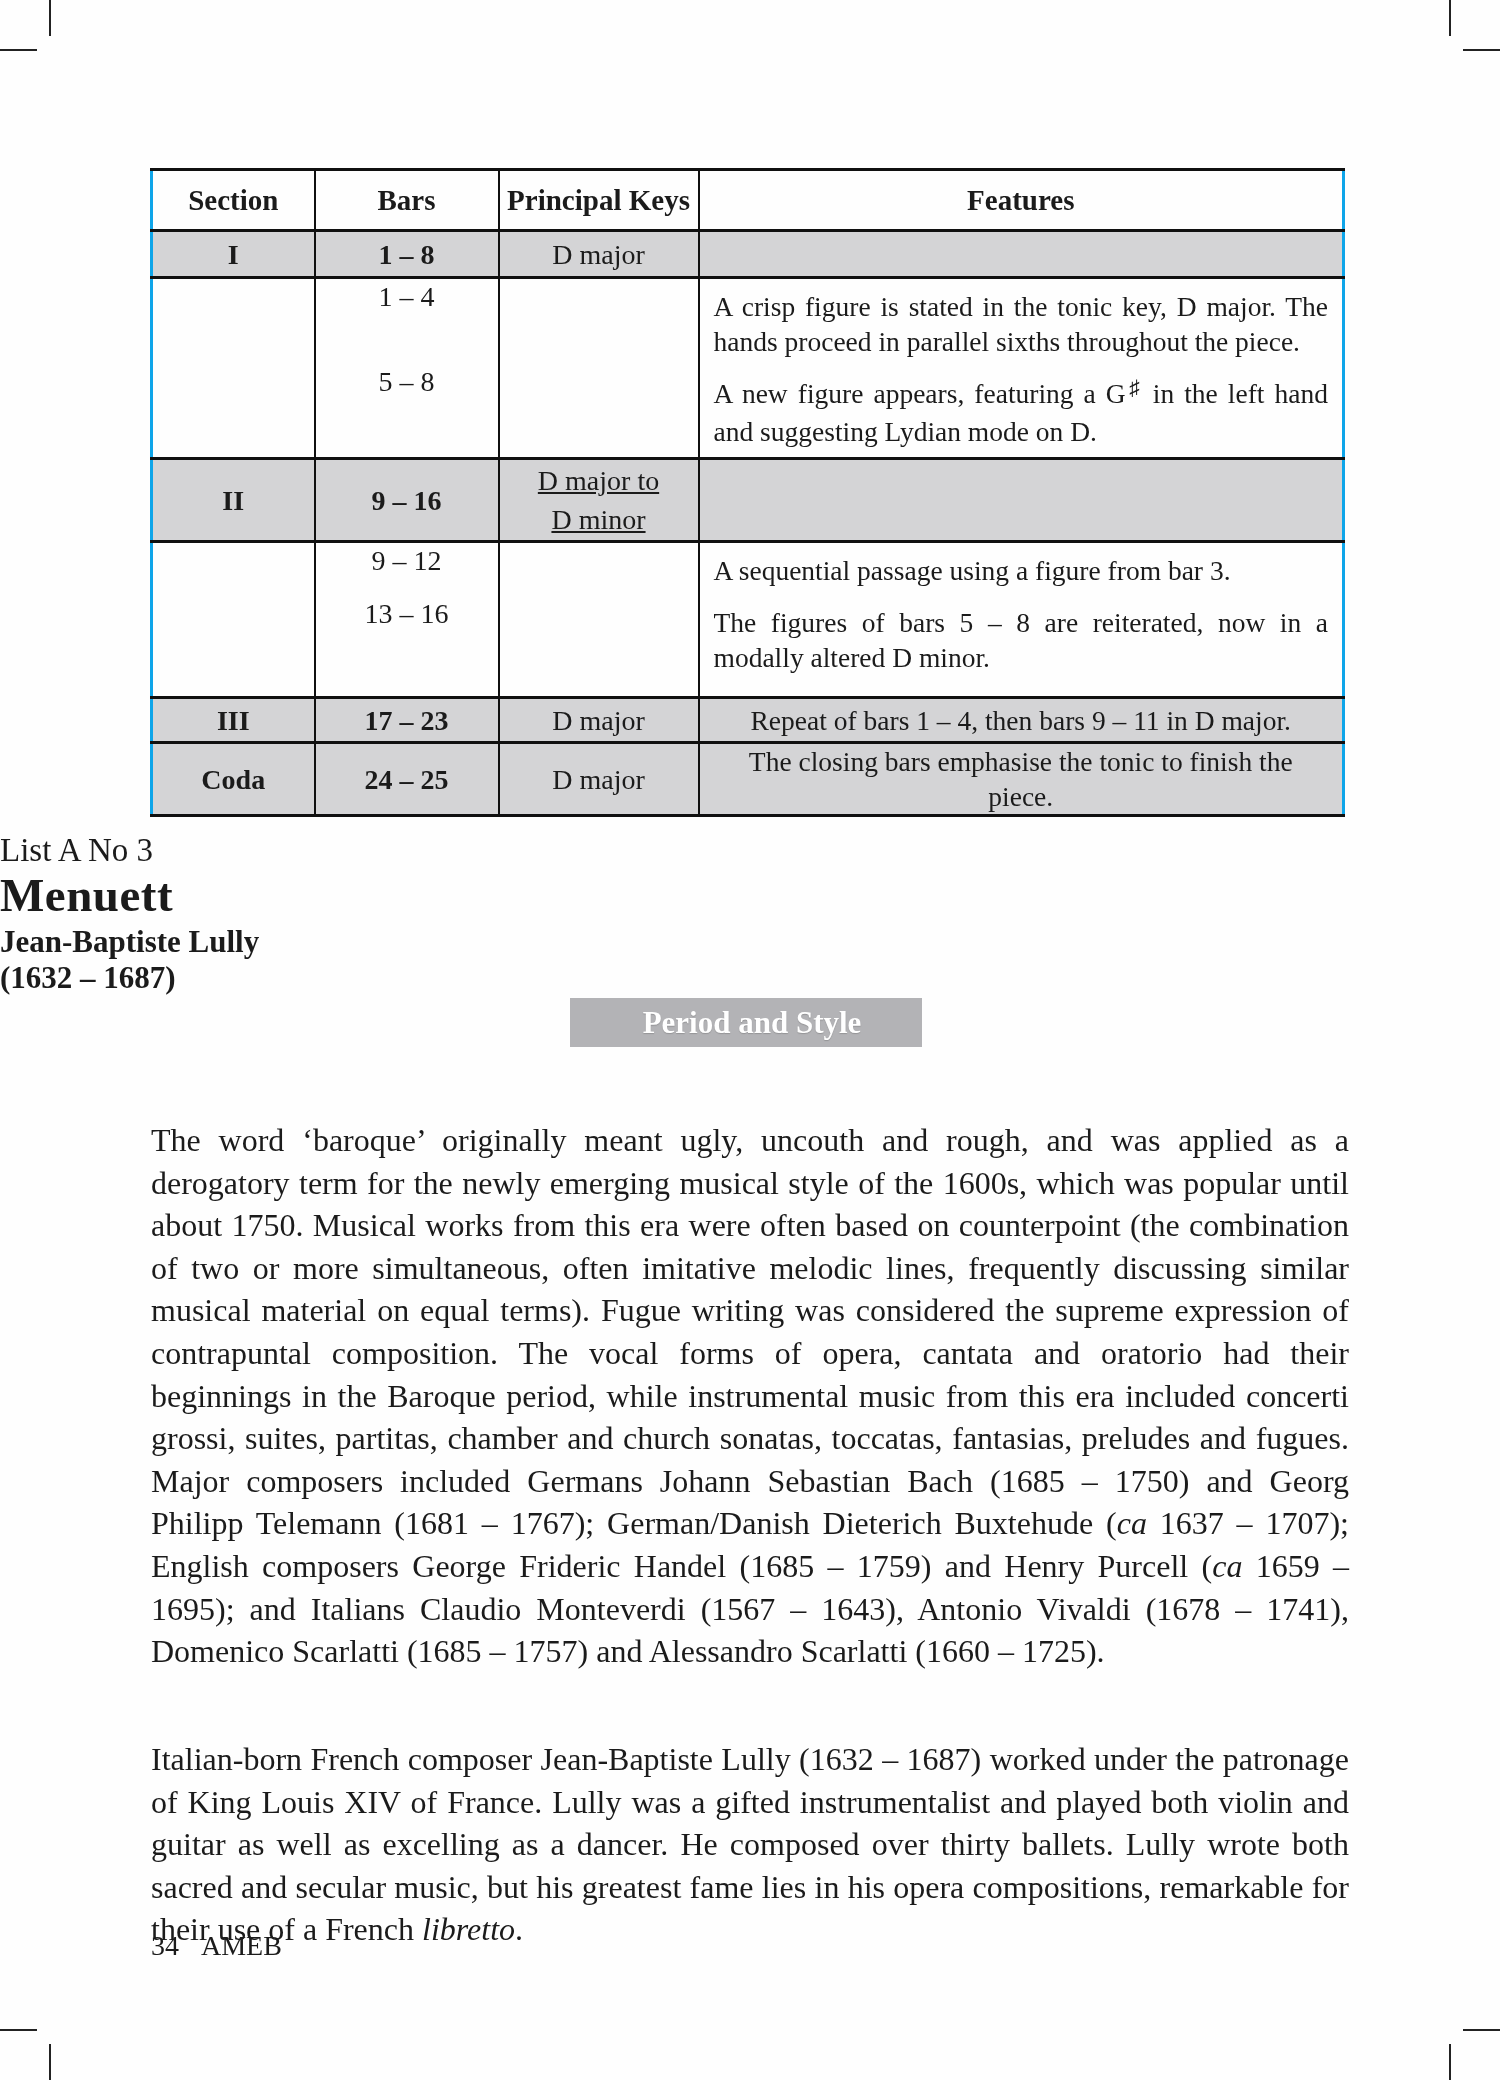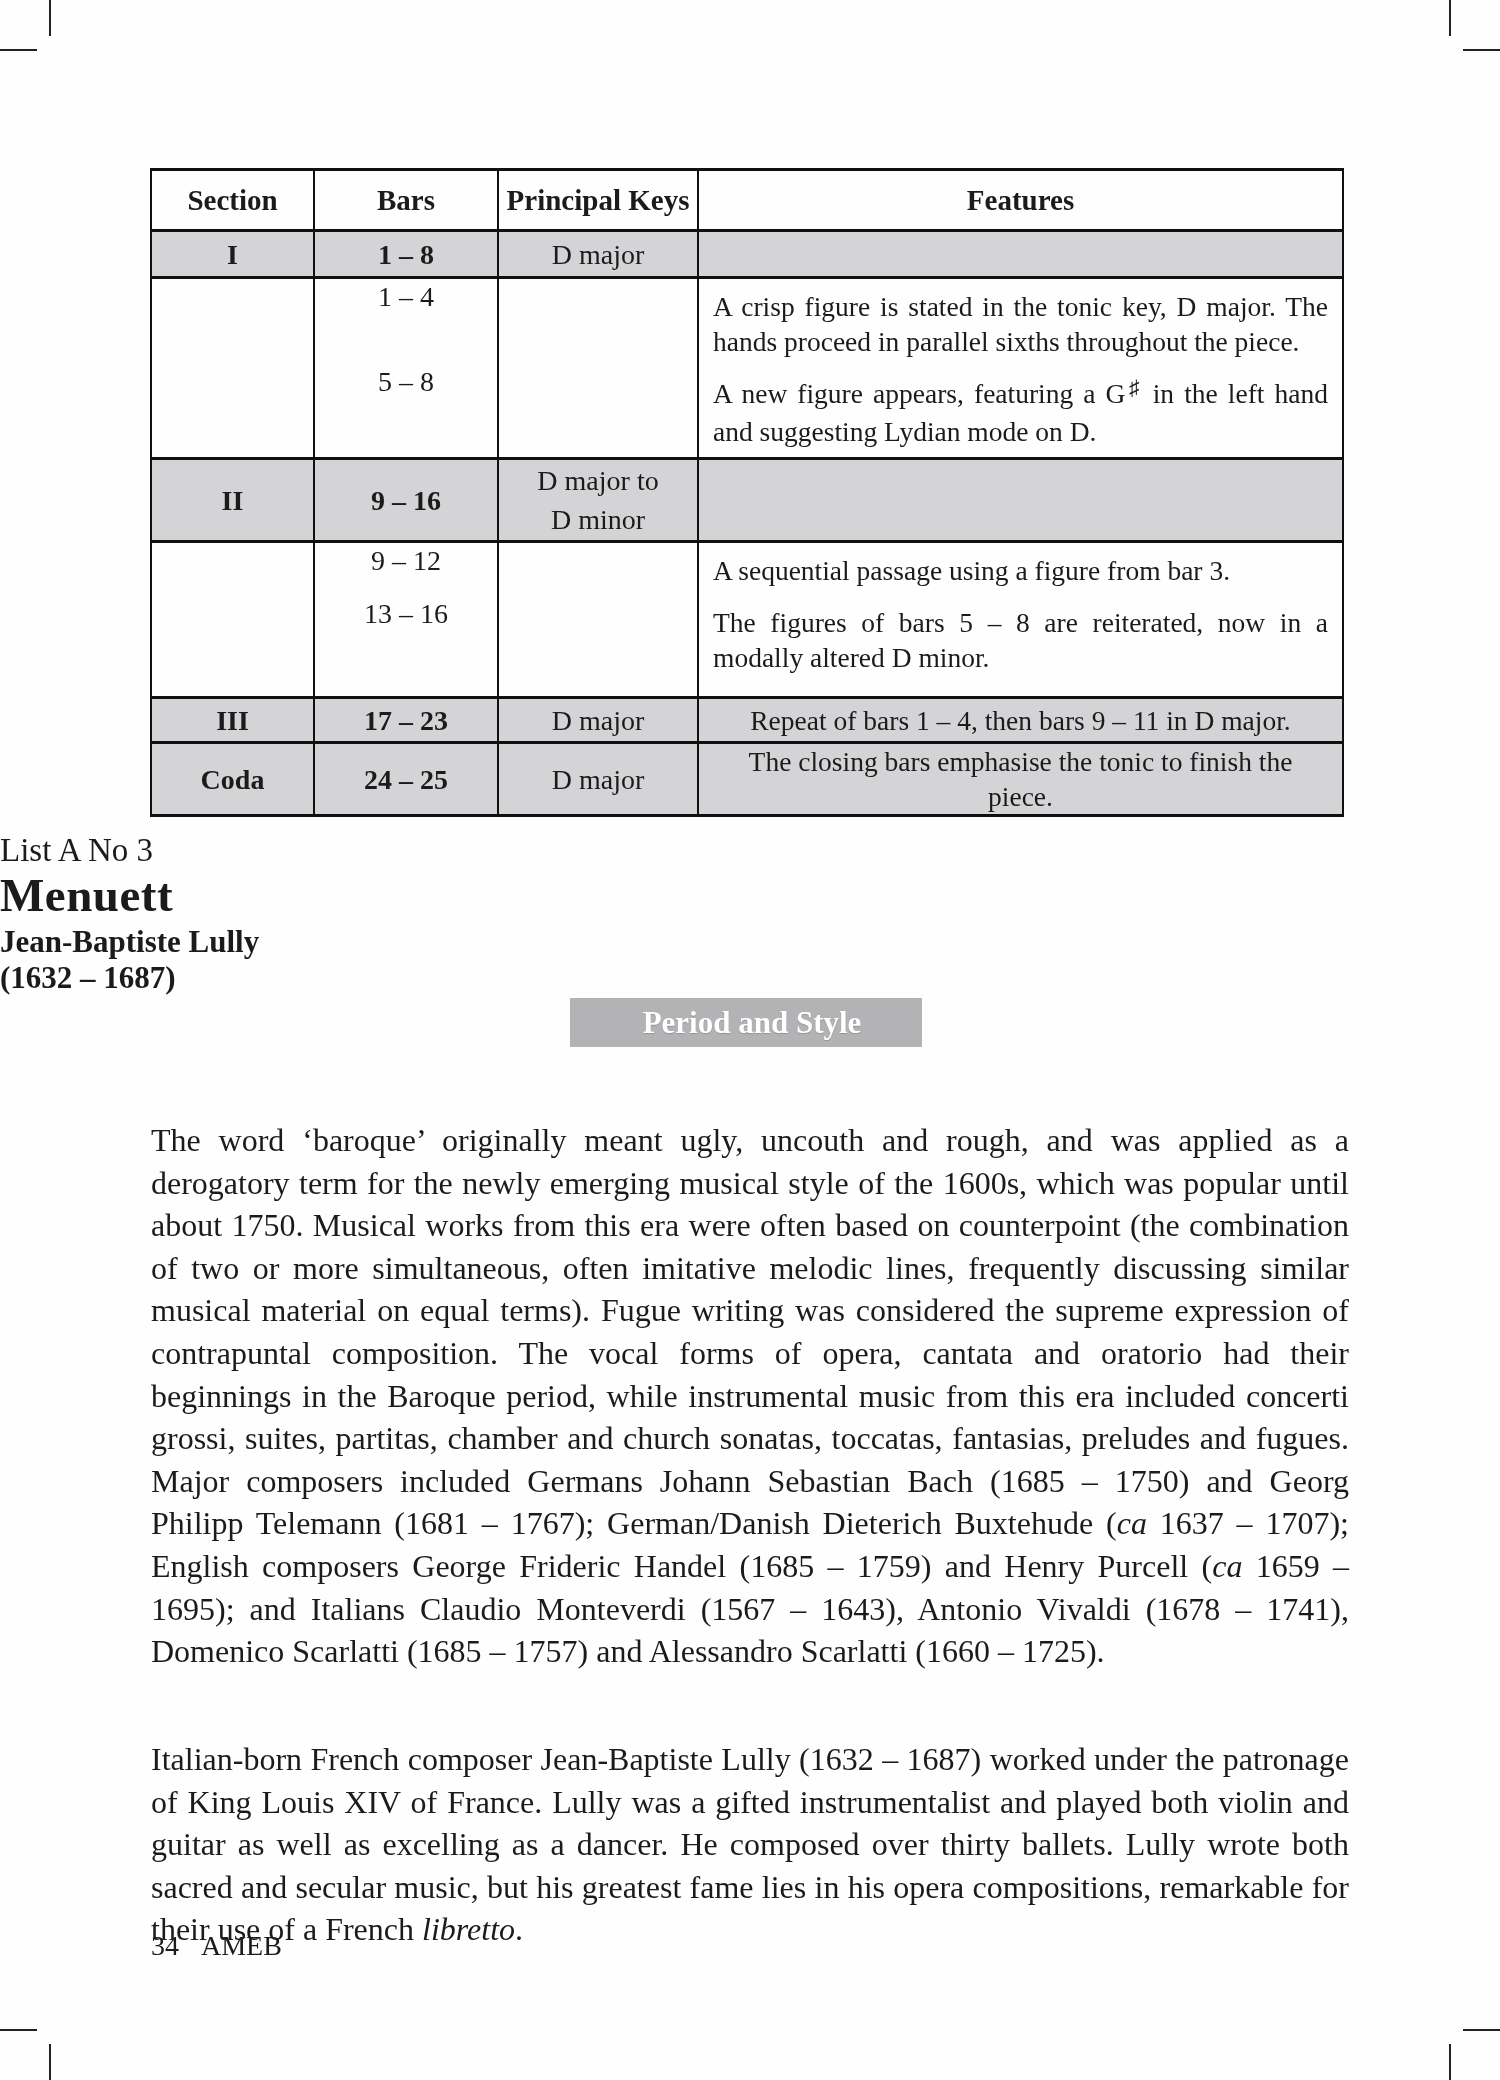--- a/index.html
+++ b/index.html
@@ -17,39 +17,39 @@
   .score-table{
     position:absolute;left:150px;top:168px;width:1192px;
     border-collapse:collapse;table-layout:fixed;
     font-size:28px;line-height:35px;
   }
   .score-table td{
     border-left:2px solid #101010;border-right:2px solid #101010;
     border-top:3px solid #101010;border-bottom:3px solid #101010;
     padding:0;vertical-align:middle;text-align:center;
   }
-  .score-table{border:1px solid #0ea5e9;}
+  .score-table{border:3px solid #0ea5e9;}
   .c1{width:163px;} .c2{width:184px;} .c3{width:200px;} .c4{width:645px;}
   tr.hdr td{height:58px;font-weight:bold;font-size:29px;}
   tr.shade td{background:#d4d4d6;}
   tr.shade .bld{font-weight:bold;}
   tr.r1 td{height:44px;}
   tr.g1 td{height:158px;vertical-align:top;margin-left:19px;}
   tr.r2 td{height:80px;}
   tr.g2 td{height:135px;vertical-align:top;}
   tr.r3 td{height:42px;}
   tr.r4 td{height:44px;}
   td.feat{text-align:justify;padding:10px 14px 8px 14px;font-size:27.5px;}
   td.feat p{margin:0 0 17px 0;}
   td.feat p:last-child{margin-bottom:0;}
   td.feat-mid{text-align:center;padding:0 14px;font-size:27.5px;}
   .bars-stack{padding-top:12px;}
   .bar-b1{margin-top:50px;}
   .bar-b2{margin-top:18px;}
-  .keys-two{line-height:39px;padding-top:14px;}
+  .keys-two{line-height:39px;padding-top:14px;text-decoration:underline;}
   .sharp{font-size:0.78em;position:relative;top:-0.38em;}
   
   .heading{
     position:absolute;left:0;top:830px;width:1500px;
   }
   .h-list{font-size:33px;line-height:40px;font-weight:normal;}
   .h-title{font-size:47px;line-height:50px;font-weight:bold;letter-spacing:0.5px;}
   .h-composer{font-size:31px;line-height:37px;font-weight:bold;margin-top:3px;}
   .h-dates{font-size:31px;line-height:36px;font-weight:bold;}
   

